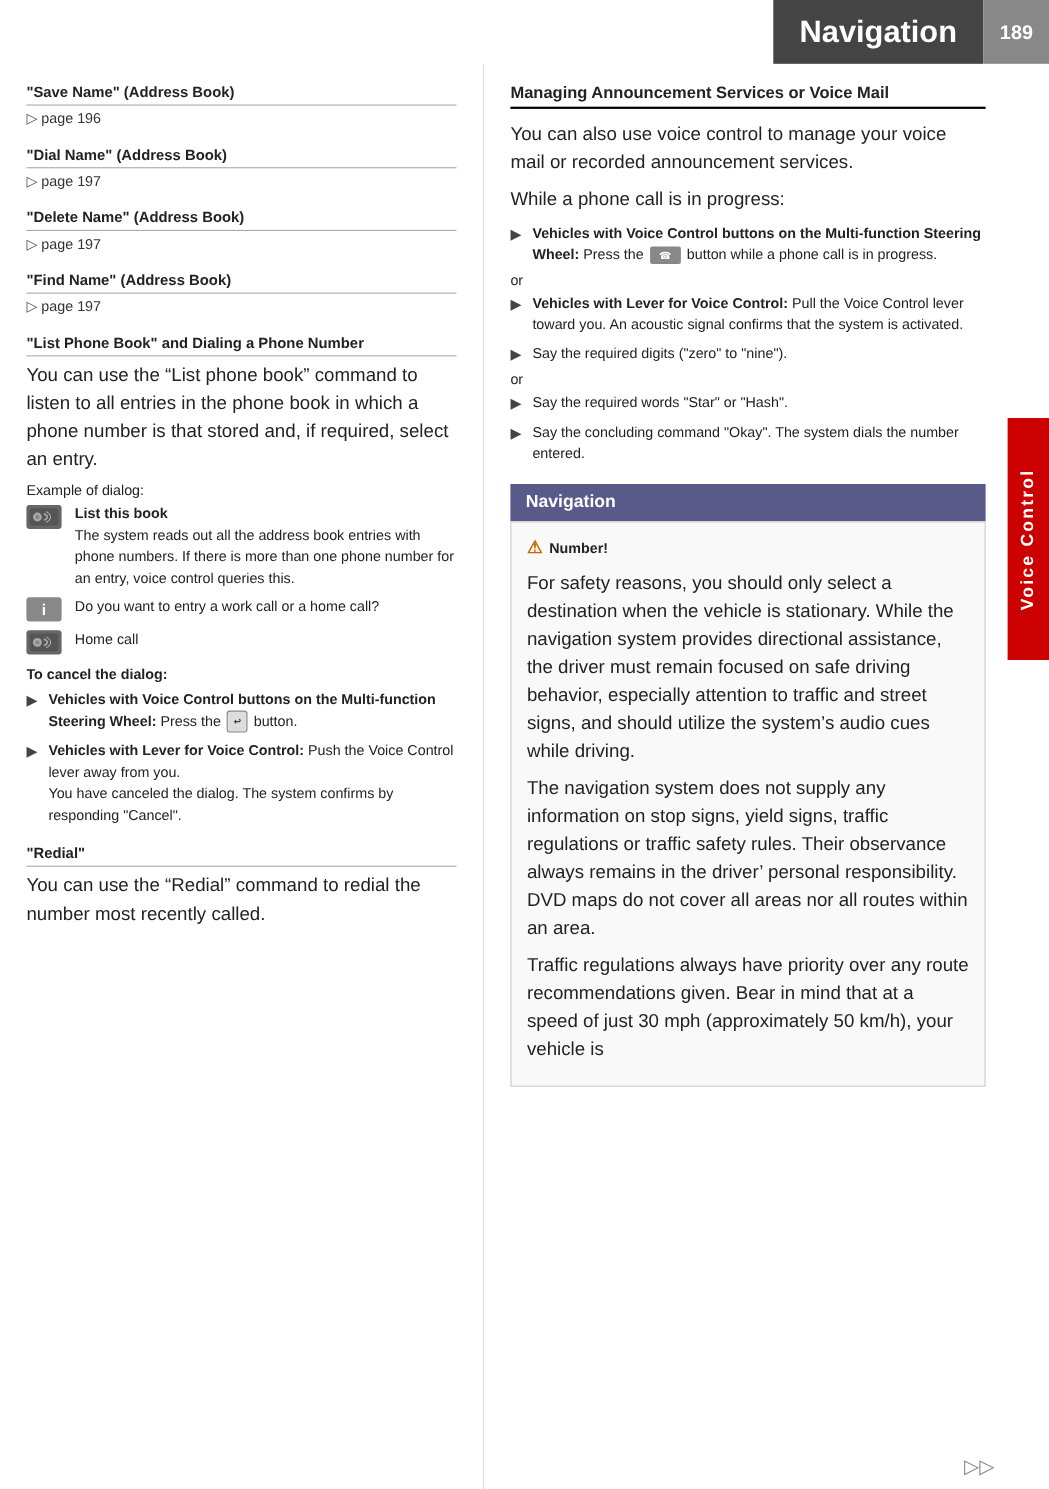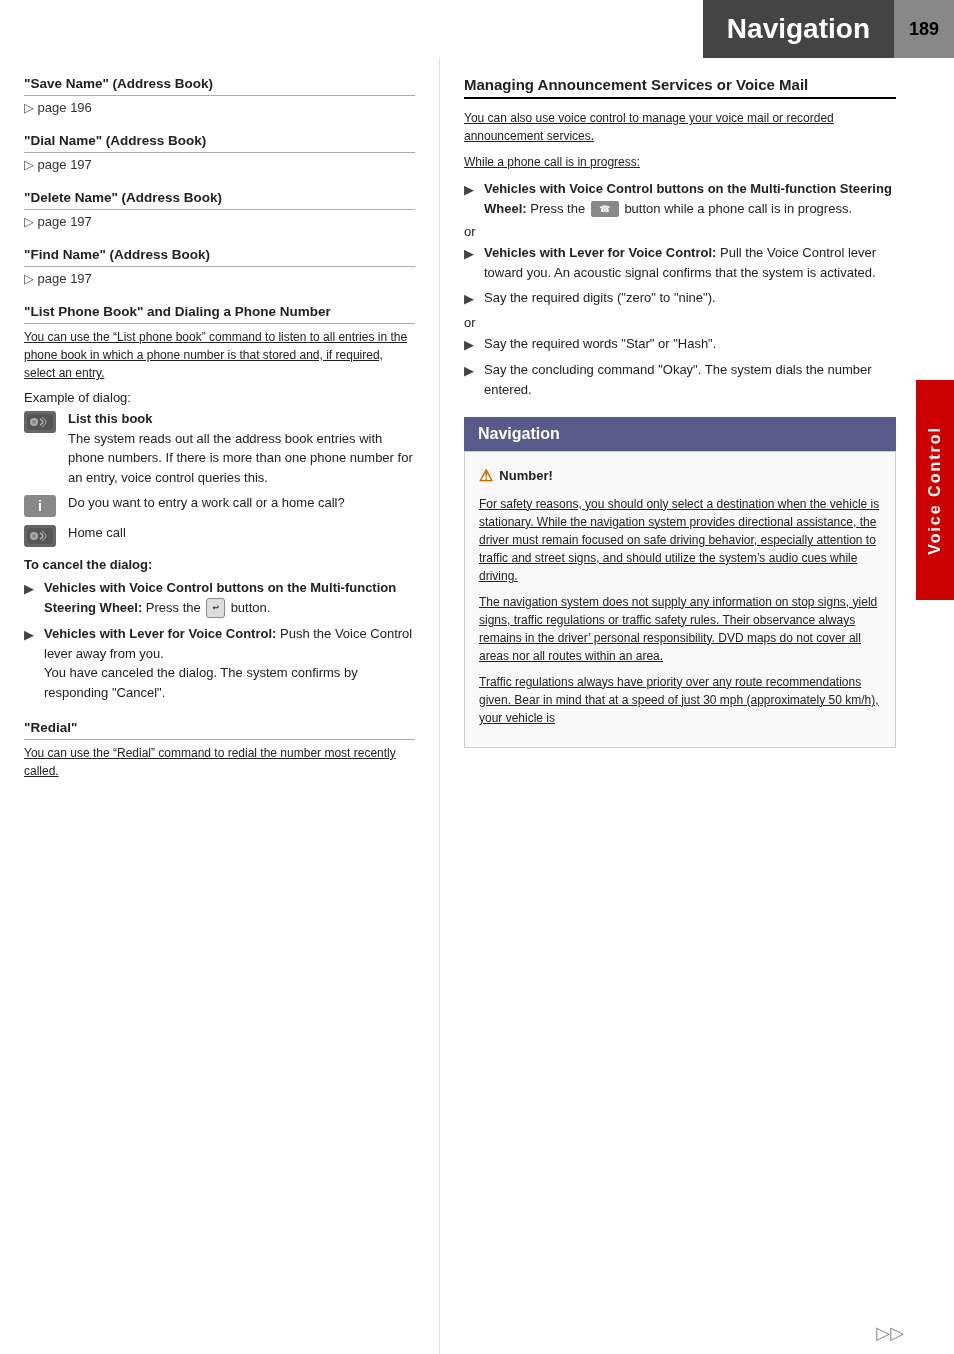--- a/index.html
+++ b/index.html
@@ -30,21 +30,21 @@
       font-weight: bold;
       color: #fff;
       background: #444;
       padding: 8px 24px;
       height: 58px;
       display: flex;
       align-items: center;
     }
     .page-number-box {
       background: #888;
-      color: #000000;
+      color: #ffffff;
       font-size: 18px;
       font-weight: bold;
       width: 60px;
       height: 58px;
       display: flex;
       align-items: center;
       justify-content: center;
     }
 
     
@@ -109,24 +109,23 @@
       color: #333;
       margin-bottom: 10px;
     }
 
     .page-ref-arrow {
       color: #555;
     }
 
     
     .section-body {
-      font-size: 12px;
+      font-size: 17px;
       line-height: 1.5;
       margin-bottom: 8px;
-      text-decoration: underline;
     }
 
     .example-label {
       font-size: 13px;
       margin-bottom: 4px;
     }
 
     .dialog-item {
       display: flex;
       align-items: flex-start;

